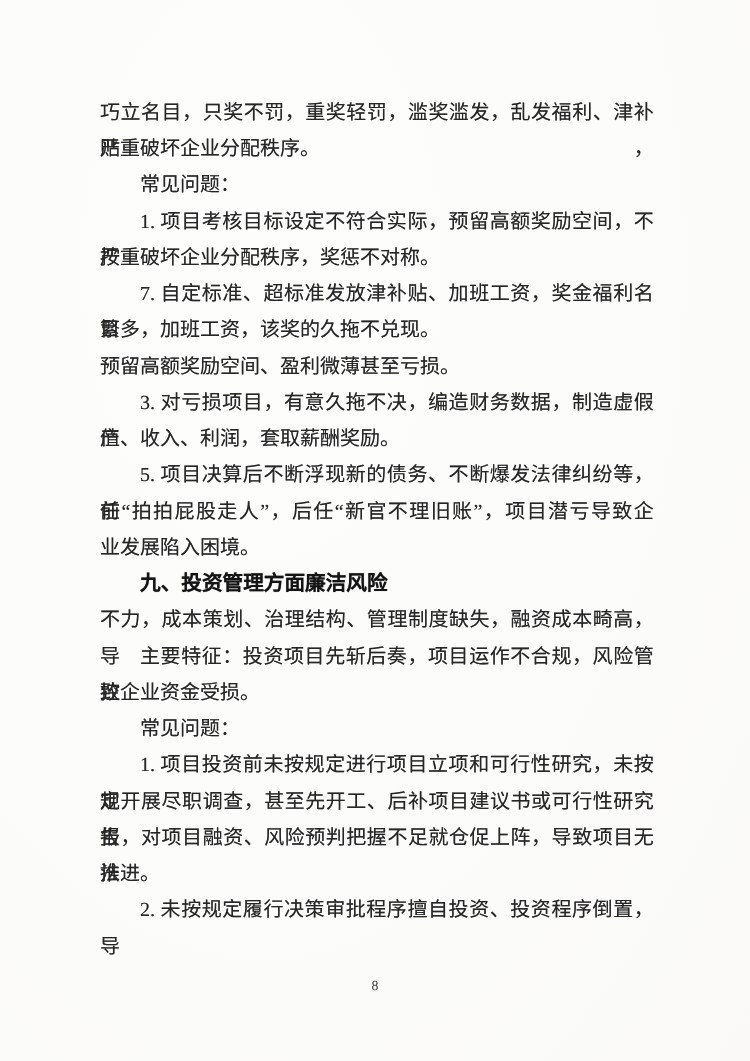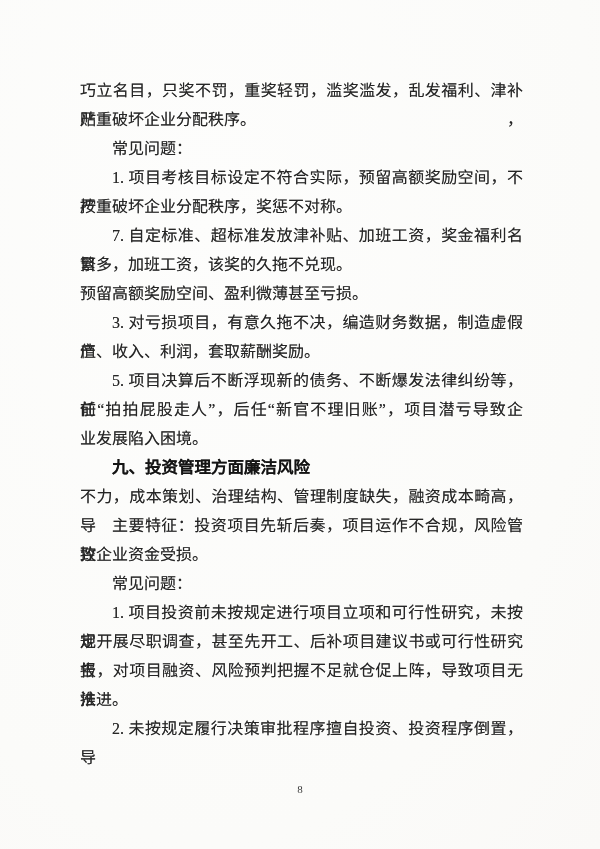--- a/index.html
+++ b/index.html
@@ -30,21 +30,21 @@
     text-shadow: 0 0 0.5px rgba(45, 45, 45, 0.55);
   }
   .line.indent {
     text-indent: 32px;
   }
   .line.fill {
     text-align: justify;
     text-align-last: justify;
   }
   .line.heading {
-    font-family: Liberation Sans, sans-serif;
+    font-family: Liberation Mono, monospace;
     font-weight: 700;
     color: #141414;
     font-size: 16.5px;
     text-shadow: 0 0 0.6px rgba(10, 10, 10, 0.65);
   }
   .footer {
     position: absolute;
     top: 781px;
     left: 0;
     width: 100%;

